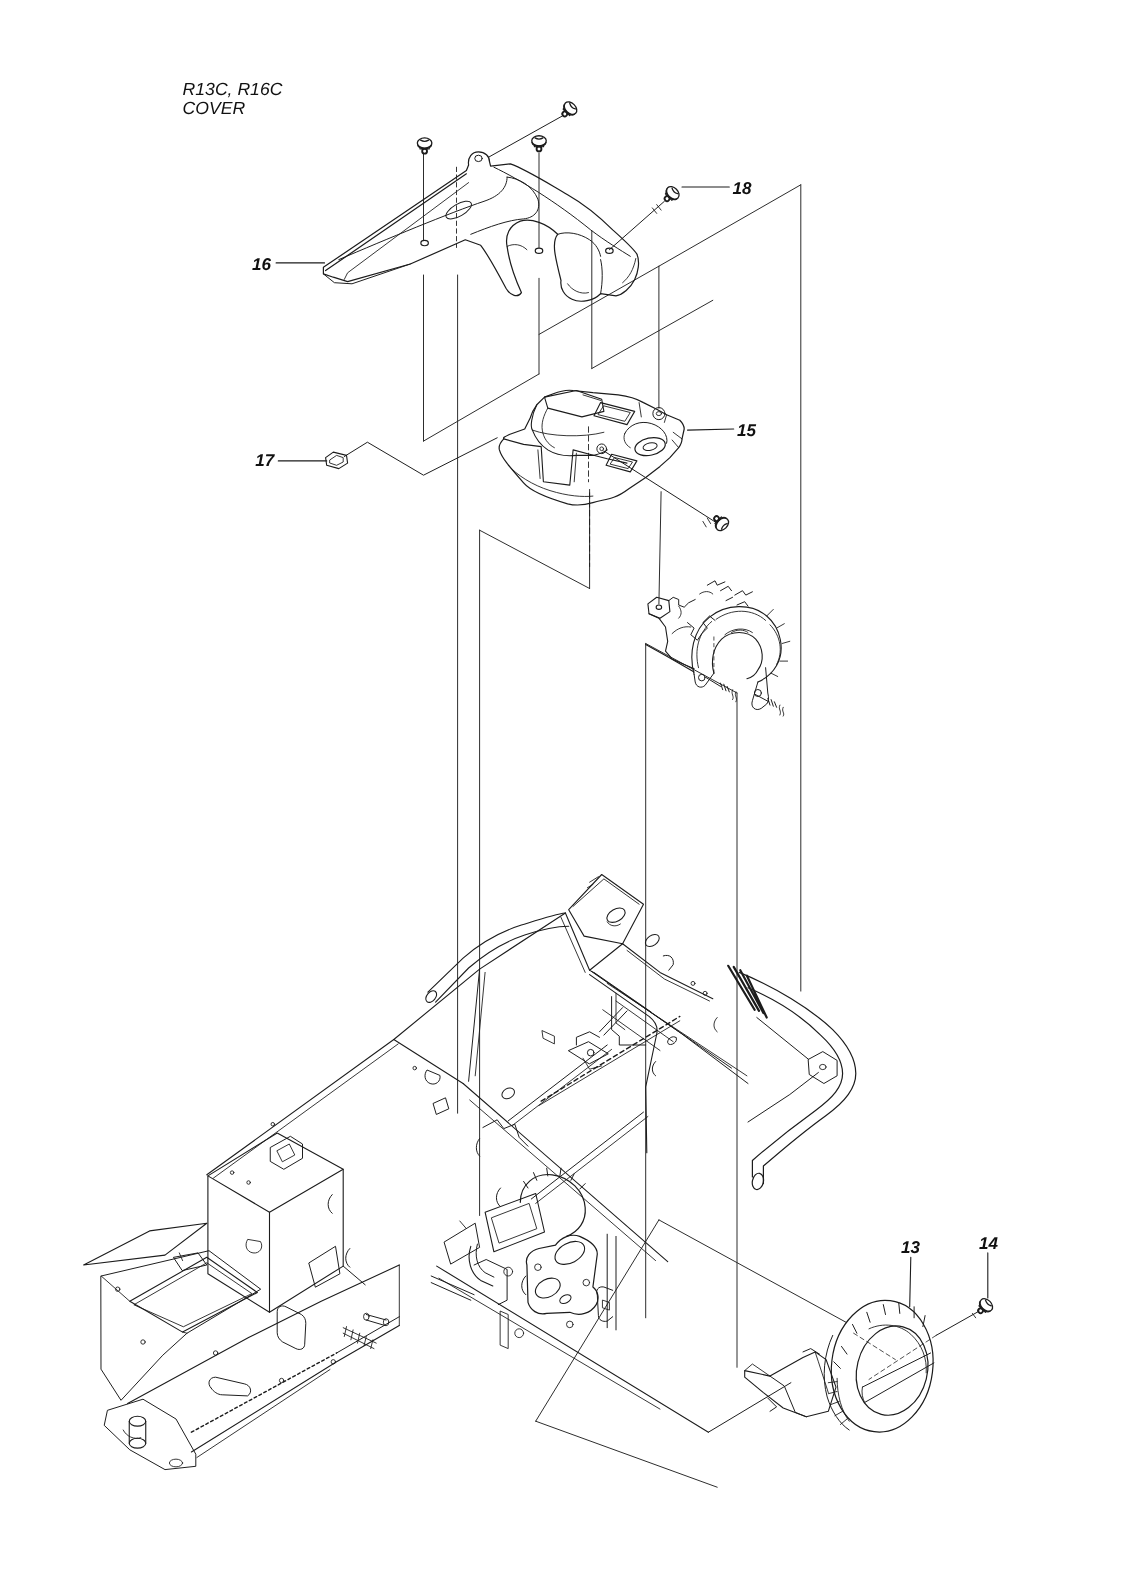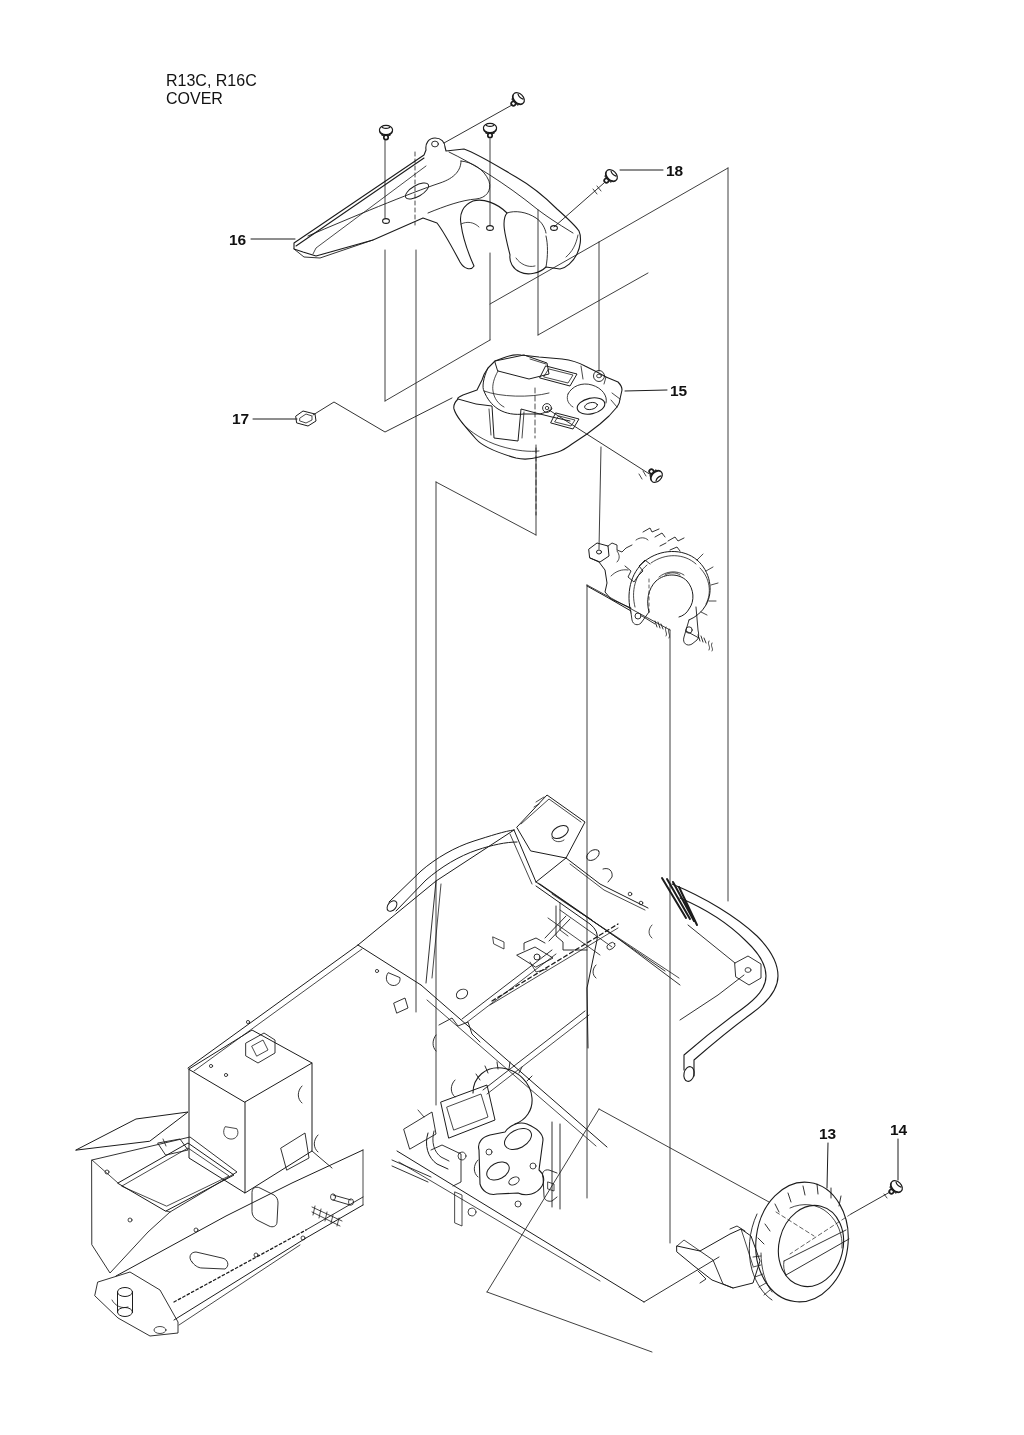--- a/index.html
+++ b/index.html
@@ -1,16 +1,16 @@
 <!DOCTYPE html>
 <html><head>
 <meta charset="utf-8">
 <style>
   html,body{margin:0;padding:0;background:#ffffff;}
-  .page{width:1024px;height:1435px;position:relative;background:#ffffff;overflow:hidden;}
+  .page{width:1024px;height:1435px;position:relative;background:#ffffff;overflow:hidden;font-style:italic;}
   svg{position:absolute;top:0;left:0;}
   text{font-family:"Liberation Sans",sans-serif;fill:#111;}
   .lbl{font-size:15.5px;font-weight:bold;}
   .hdr{font-size:16px;font-weight:normal;}
 </style>
 </head>
 <body>
 <div class="page">
 <svg width="1024" height="1435" viewBox="0 0 1024 1435" fill="none" stroke="#1c1c1c" stroke-width="1" stroke-linecap="round" stroke-linejoin="round">
 

